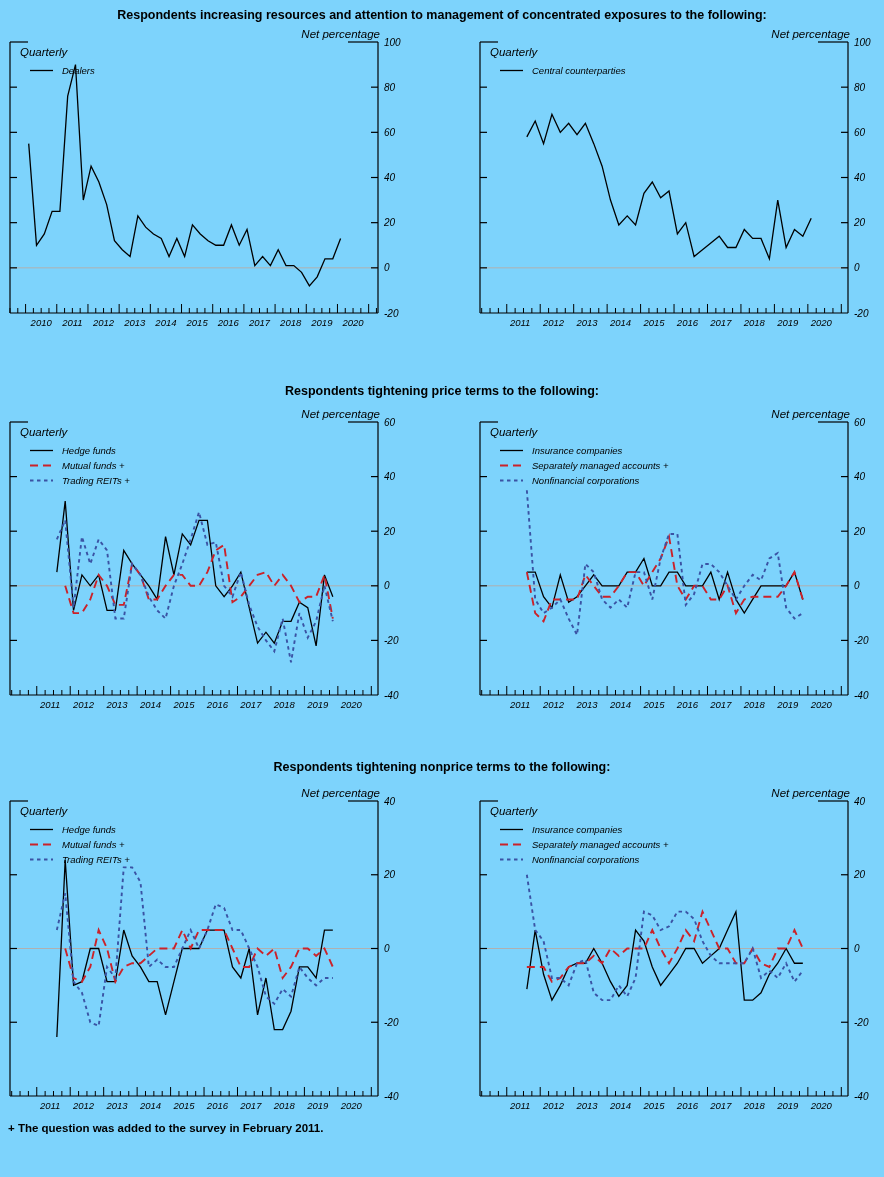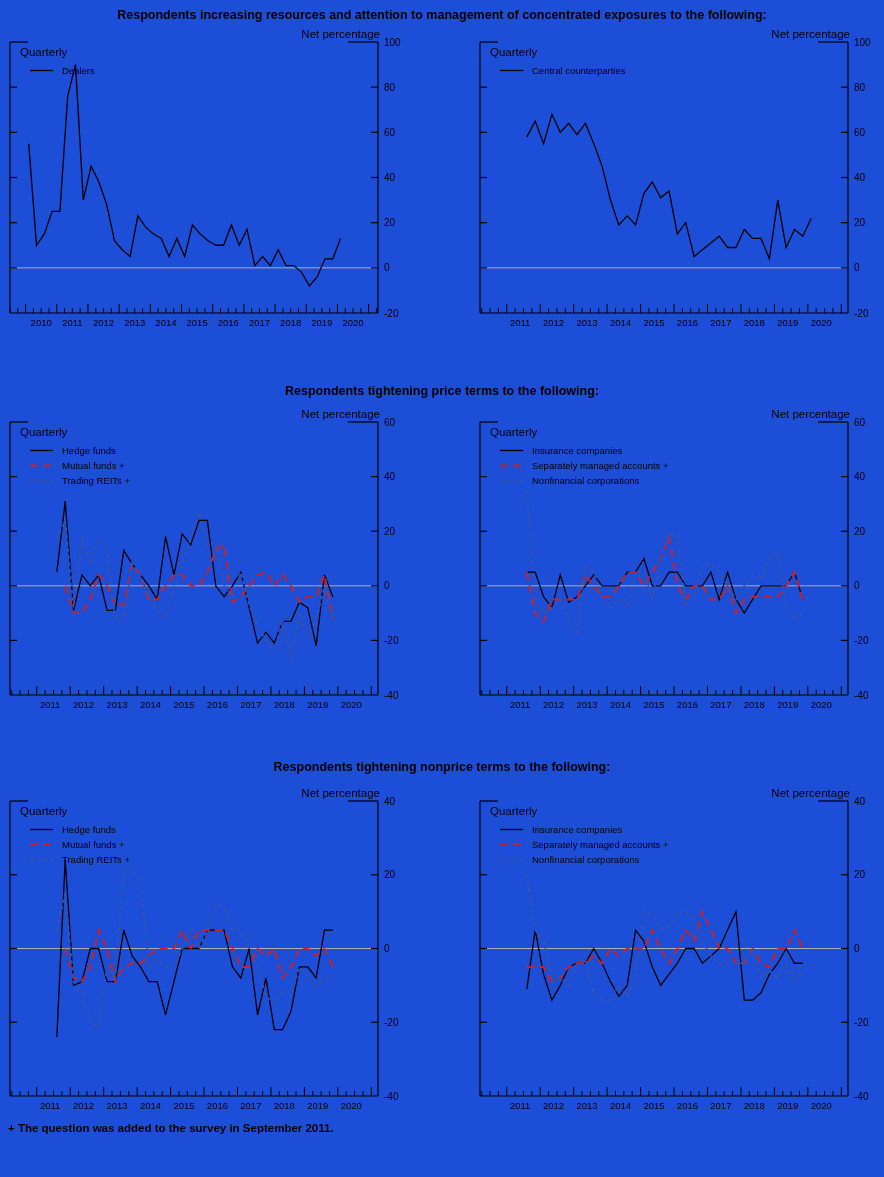--- a/index.html
+++ b/index.html
@@ -1,30 +1,30 @@
 <!DOCTYPE html>
 <html><head>
 <meta charset="utf-8">
 <style>
   html,body{margin:0;padding:0;background:#ffffff;}
   .page{
     position:relative;
     width:884px;height:1177px;
-    background:#1d4ed8;
+    background:#7dd3fc;
     font-family:"Liberation Sans", sans-serif;
     color:#000;
     overflow:hidden;
   }
   .fig-title{
     position:absolute;left:0;width:884px;
     text-align:center;
     font-size:12.5px;font-weight:bold;
     white-space:nowrap;
   }
-  .panel{position:absolute;}
+  .panel{position:absolute;font-style:italic;}
   .footnotes{
     position:absolute;left:8px;top:1120px;
     font-size:11.5px;font-weight:bold;line-height:16px;
   }
   svg text{font-family:"Liberation Sans", sans-serif;}
 </style>
 </head>
 <body>
 
 <div class="page">
@@ -543,16 +543,16 @@
         <line x1="30" y1="59.5" x2="53" y2="59.5" stroke="#cb2229" stroke-width="1.9" stroke-dasharray="8,5"></line>
         <text x="62" y="63" font-size="9.5" text-anchor="start" fill="#000" font-weight="normal">Separately managed accounts +</text>
         <line x1="30" y1="74.5" x2="53" y2="74.5" stroke="#3a53a4" stroke-width="1.9" stroke-dasharray="3.5,3.5"></line>
         <text x="62" y="78" font-size="9.5" text-anchor="start" fill="#000" font-weight="normal">Nonfinancial corporations</text>
         <polyline points="56.84,204.06 65.20,145.06 73.56,189.31 81.93,215.13 90.29,200.38 98.65,181.94 107.02,178.25 115.38,178.25 123.75,163.50 132.11,178.25 140.47,196.69 148.84,211.44 157.20,200.38 165.56,145.06 173.93,156.13 182.29,181.94 190.65,200.38 199.02,189.31 207.38,178.25 215.75,163.50 224.11,163.50 232.47,178.25 240.84,170.88 249.20,163.50 257.56,145.06 265.93,126.63 274.29,215.13 282.65,215.13 291.02,207.75 299.38,189.31 307.75,178.25 316.11,163.50 324.47,178.25 332.84,178.25" fill="none" stroke="#000000" stroke-width="1.3"></polyline>
         <polyline points="56.84,181.94 65.20,181.94 73.56,181.94 81.93,196.69 90.29,193.00 98.65,181.94 107.02,178.25 115.38,178.25 123.75,170.88 132.11,178.25 140.47,163.50 148.84,170.88 157.20,163.50 165.56,163.50 173.93,163.50 182.29,145.06 190.65,163.50 199.02,178.25 207.38,163.50 215.75,145.06 224.11,156.13 232.47,126.63 240.84,145.06 249.20,163.50 257.56,163.50 265.93,178.25 274.29,178.25 282.65,163.50 291.02,178.25 299.38,181.94 307.75,163.50 316.11,163.50 324.47,145.06 332.84,163.50" fill="none" stroke="#cb2229" stroke-width="1.9" stroke-dasharray="8,5"></polyline>
         <polyline points="56.84,89.75 65.20,145.06 73.56,156.13 81.93,193.00 90.29,193.00 98.65,200.38 107.02,178.25 115.38,174.56 123.75,207.75 132.11,215.13 140.47,215.13 148.84,200.38 157.20,211.44 165.56,193.00 173.93,126.63 182.29,130.31 190.65,145.06 199.02,141.38 207.38,126.63 215.75,126.63 224.11,134.00 232.47,156.13 240.84,170.88 249.20,178.25 257.56,178.25 265.93,178.25 274.29,178.25 282.65,163.50 291.02,193.00 299.38,185.63 307.75,193.00 316.11,178.25 324.47,196.69 332.84,185.63" fill="none" stroke="#3a53a4" stroke-width="1.9" stroke-dasharray="3.5,3.5"></polyline>
       </svg></div>
 
   <div class="footnotes">
-    <div>+ The question was added to the survey in September 2011.</div>
+    <div>+ The question was added to the survey in February 2011.</div>
   </div>
 
 </div>
 
 </body></html>

